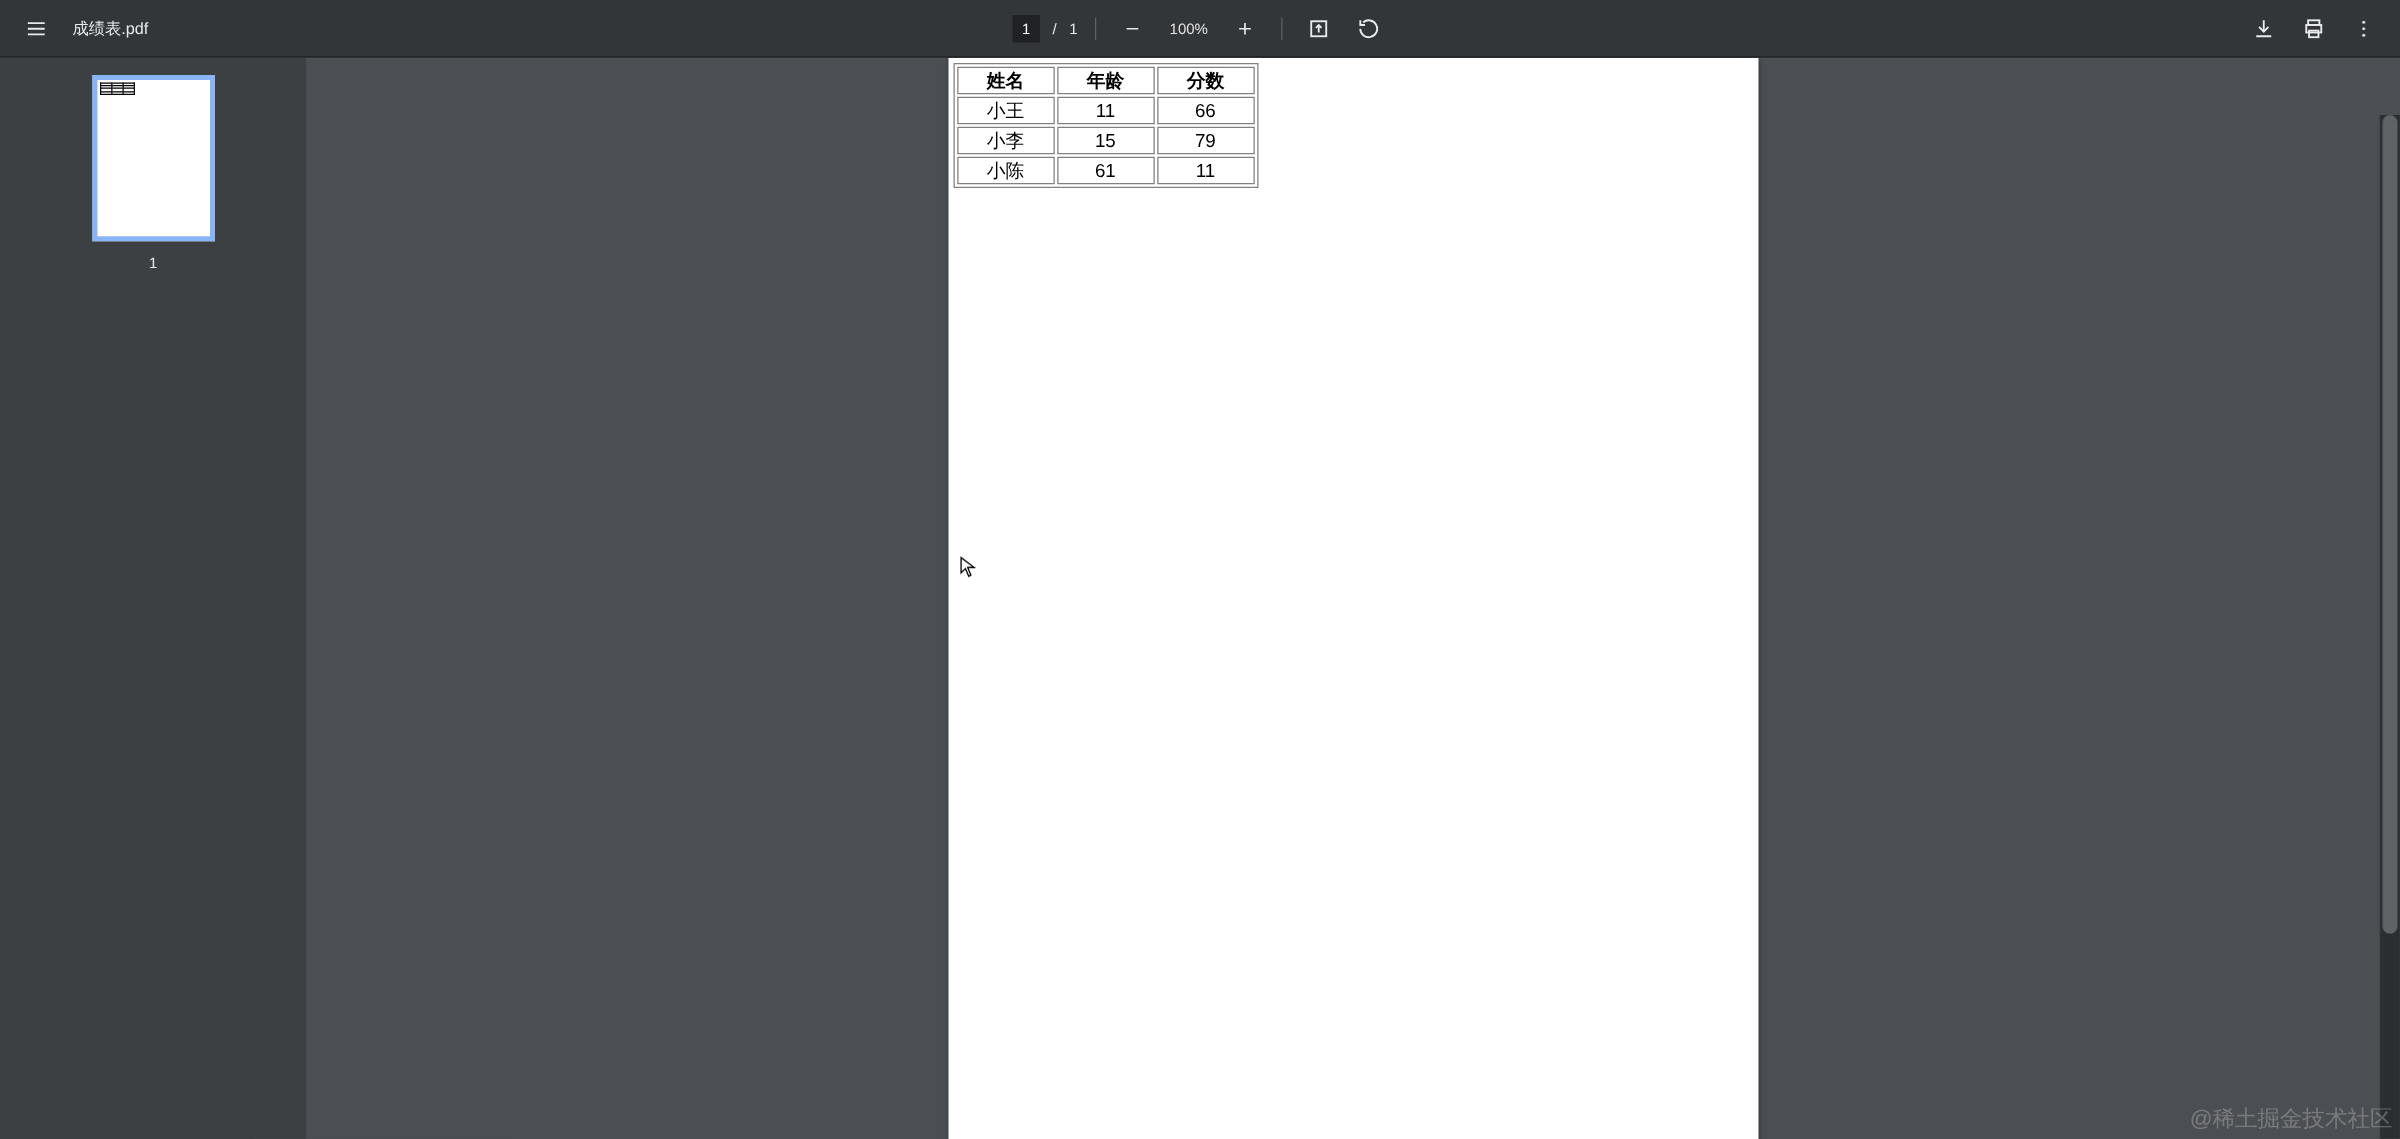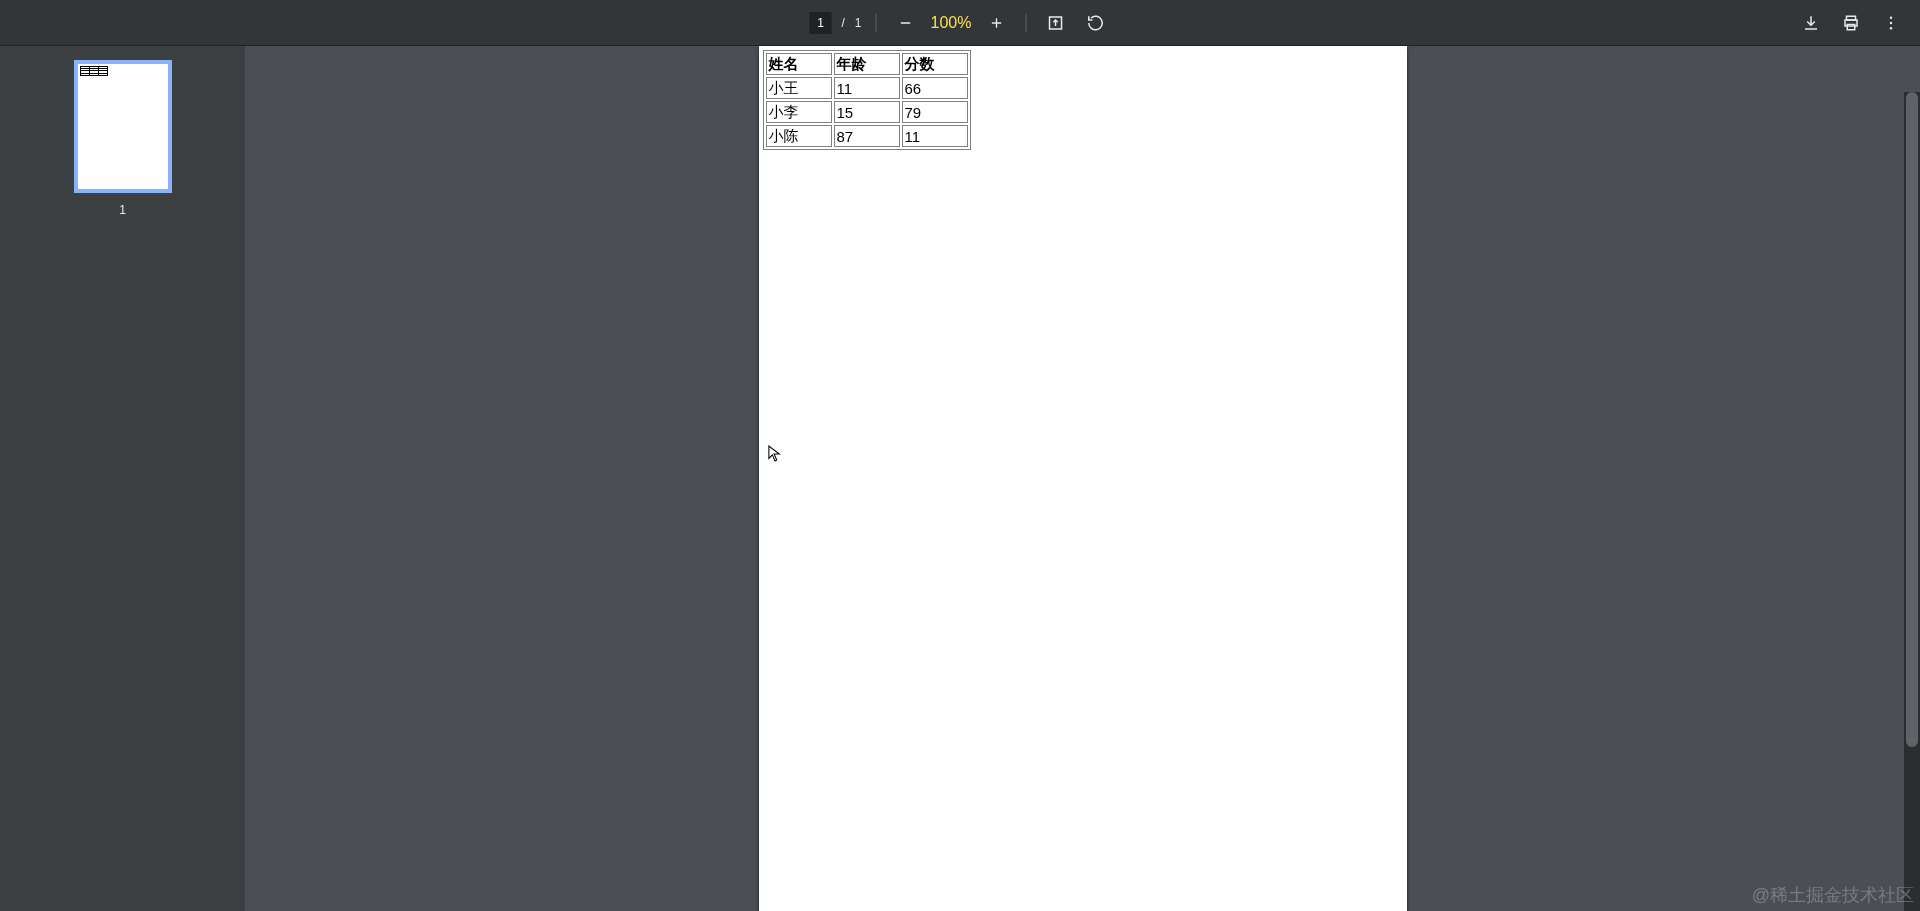--- a/index.html
+++ b/index.html
@@ -30,21 +30,21 @@
   }
 
   .file-title { font-size: 13px; color: #e8eaed; }
 
   .page-input {
     width: 22px; height: 22px; background: #202124; color: #fff;
     border: none; text-align: center; font-size: 12px; outline: none;
   }
   .page-total { font-size: 12px; color: #e8eaed; }
   .zoom-display {
-    min-width: 40px; text-align: center; font-size: 16px; color: #fde047;
+    min-width: 40px; text-align: center; font-size: 12px; color: #e5e5e5;
   }
   .vdiv { width: 1px; height: 18px; background: #5f6368; margin: 0 4px; }
 
   
   .main { position: absolute; top: 46px; left: 0; right: 0; bottom: 0; display: flex; }
 
   .thumb-panel {
     width: 245px; background: #3c4043; overflow-y: auto;
     padding-top: 14px; display: flex; flex-direction: column; align-items: center;
   }
@@ -68,22 +68,22 @@
     box-shadow: 0 1px 4px rgba(0,0,0,0.5);
     padding: 4px;
   }
 
   table.grades {
     border-collapse: separate; border-spacing: 2px;
     border: 1px solid #808080;
   }
   table.grades th, table.grades td {
     border: 1px solid #808080;
-    width: 66px; height: 22px;
-    text-align: left; vertical-align: middle;
+    width: 78px; height: 22px;
+    text-align: center; vertical-align: middle;
     font-size: 15px; background: #fff;
     padding: 0 2px;
   }
   table.grades th { font-weight: bold; }
 
   
   .fake-scroll {
     position: absolute; right: 0; top: 46px; bottom: 0; width: 16px;
     background: #2b2e31;
   }
@@ -102,20 +102,30 @@
   
   .cursor {
     position: absolute; width: 14px; height: 18px;
     pointer-events: none; z-index: 50;
   }
 </style>
 </head>
 <body>
 
 <div class="toolbar">
+  <div class="toolbar-left">
+    <div class="icon-btn">
+      <svg width="18" height="18" viewBox="0 0 24 24" fill="none" stroke="currentColor" stroke-width="2">
+        <line x1="3" y1="6" x2="21" y2="6"></line>
+          <line x1="3" y1="12" x2="21" y2="12"></line>
+          <line x1="3" y1="18" x2="21" y2="18"></line>
+      </svg>
+    </div>
+    <div class="file-title">成绩表.pdf</div>
+  </div>
 
   <div class="toolbar-center">
     <input class="page-input" value="1" style="">
     <span class="page-total">/</span>
     <span class="page-total">1</span>
     <div class="vdiv"></div>
     <div class="icon-btn">
       <svg width="16" height="16" viewBox="0 0 24 24" fill="none" stroke="currentColor" stroke-width="2">
           <line x1="5" y1="12" x2="19" y2="12"></line>
         </svg>
@@ -215,21 +225,21 @@
             <td>11</td>
             <td>66</td>
           </tr>
           <tr>
             <td>小李</td>
             <td>15</td>
             <td>79</td>
           </tr>
           <tr>
             <td>小陈</td>
-            <td>87</td>
+            <td>61</td>
             <td>11</td>
           </tr>
         </tbody>
       </table>
     </div>
   </div>
 
   <div class="fake-scroll">
     <div class="fake-scroll-thumb"></div>
   </div>

